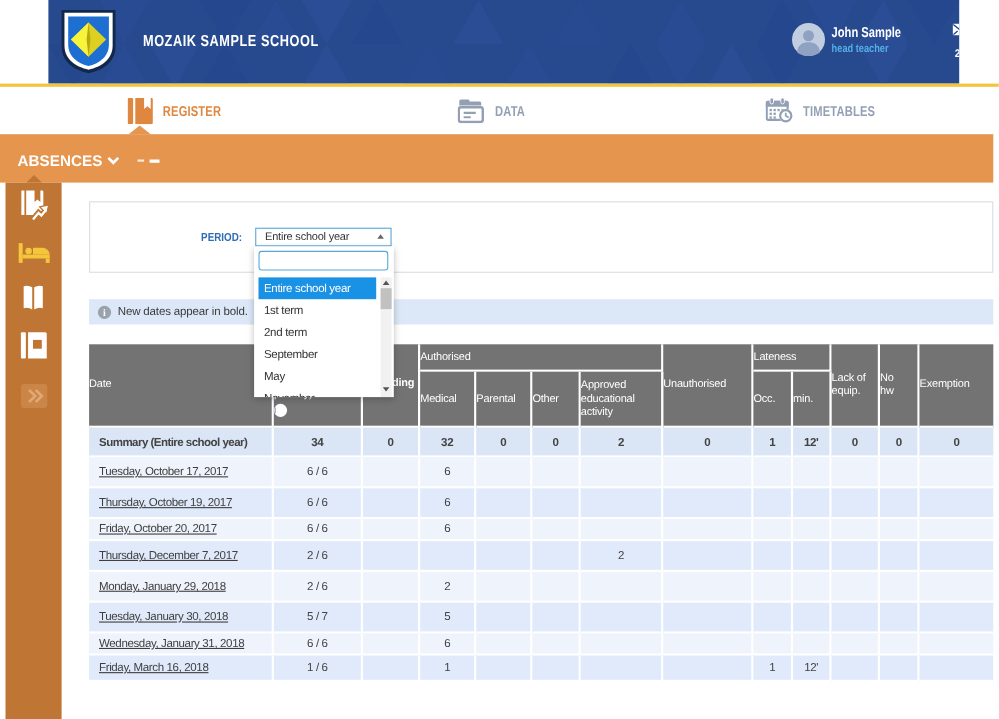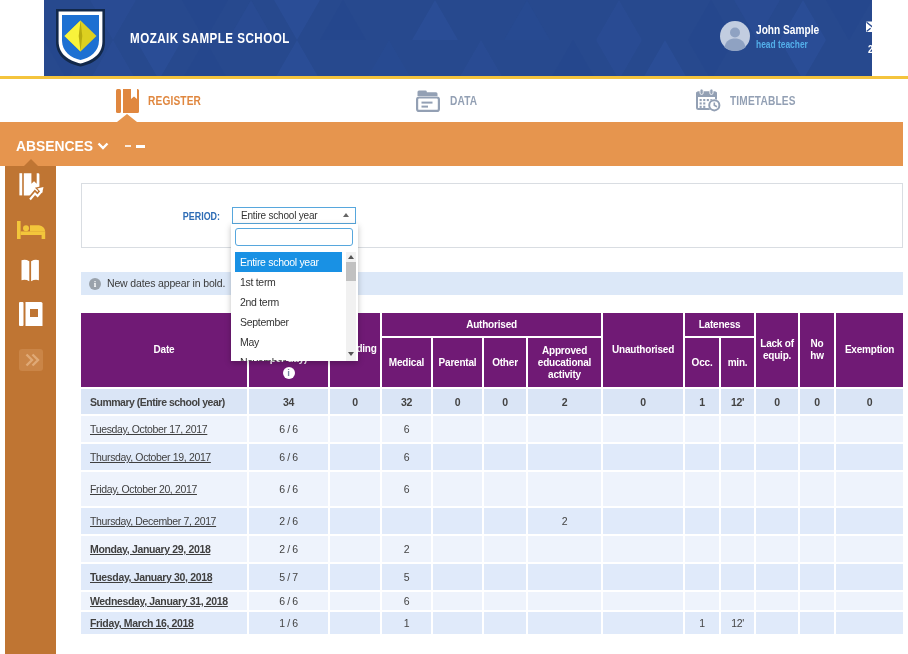--- a/index.html
+++ b/index.html
@@ -57,29 +57,29 @@
 #ddscroll { position:absolute; left:115px; top:0px; width:10px; height:109px; background:#f1f1f1; }
 #ddthumb { position:absolute; left:0; top:10px; width:10px; height:19px; background:#c1c1c1; }
 .scarr { position:absolute; left:2px; width:0; height:0; }
 
 #infobar { position:absolute; left:81px; top:272px; width:822px; height:23px; background:#dce8f8; }
 #infoicon { position:absolute; left:8px; top:5.5px; width:12px; height:12px; border-radius:50%; background:#9aa2ab; color:#fff; font-size:9px; font-weight:bold; text-align:center; line-height:12px; font-family:"Liberation Serif",serif; }
 #infotext { position:absolute; left:26px; top:0; height:23px; line-height:23px; font-size:10.5px; color:#3b3b3b; letter-spacing:-0.15px; }
 
 #tbl { position:absolute; left:81px; top:313px; width:822px; border-collapse:separate; border-spacing:0; table-layout:fixed; }
 #tbl td, #tbl th { border-right:2px solid #fff; border-bottom:2px solid #fff; overflow:hidden; }
-#tbl th { background:#701a75; color:#fff; font-size:10px; font-weight:bold; text-align:center; vertical-align:middle; line-height:12px; letter-spacing:-0.2px; }
+#tbl th { background:#737373; color:#fff; font-size:10px; font-weight:normal; text-align:left; vertical-align:middle; line-height:12px; letter-spacing:-0.2px; }
 #tbl td { font-size:10.5px; color:#434343; text-align:center; vertical-align:middle; letter-spacing:-0.35px; }
 #tbl td.datec { text-align:left; padding-left:9px; }
 tr.sumrow td { background:#dae5f6; font-weight:bold; color:#3a3a3a; }
 tr.odd td { background:#eef3fc; }
 tr.even td { background:#e0eafa; }
 a.datelink { color:#3f3f3f; text-decoration:underline; }
 .sumlbl { display:inline-block; letter-spacing:-0.5px; }
-.bold { font-weight:bold; }
+.bold { font-weight:normal; }
 </style>
 </head>
 <body>
 <div id="header">
   <svg id="hpattern" width="908" height="76" viewBox="0 0 908 76">
       <polygon points="0,-40 46,-40 23,0" fill="#2d519d" opacity="0.5"></polygon>
       <polygon points="92,-40 138,-40 115,0" fill="#284b93" opacity="0.5"></polygon>
       <polygon points="184,-40 230,-40 207,0" fill="#2b4e98" opacity="0.5"></polygon>
       <polygon points="276,-40 322,-40 299,0" fill="#24458b" opacity="0.5"></polygon>
       <polygon points="322,0 345,-40 368,0" fill="#2b4e98" opacity="0.5"></polygon>
@@ -331,21 +331,21 @@
         <td></td>
         <td></td>
         <td></td>
         <td></td>
         <td></td>
         <td></td>
         <td></td>
         <td></td>
         <td style="border-right:none"></td>
   </tr>
-  <tr class="odd" style="height:36px">
+  <tr class="odd" style="height:20px">
     <td class="datec"><a class="datelink" href="#">Friday, October 20, 2017</a></td>
     <td>6 / 6</td>
         <td></td>
         <td>6</td>
         <td></td>
         <td></td>
         <td></td>
         <td></td>
         <td></td>
         <td></td>

